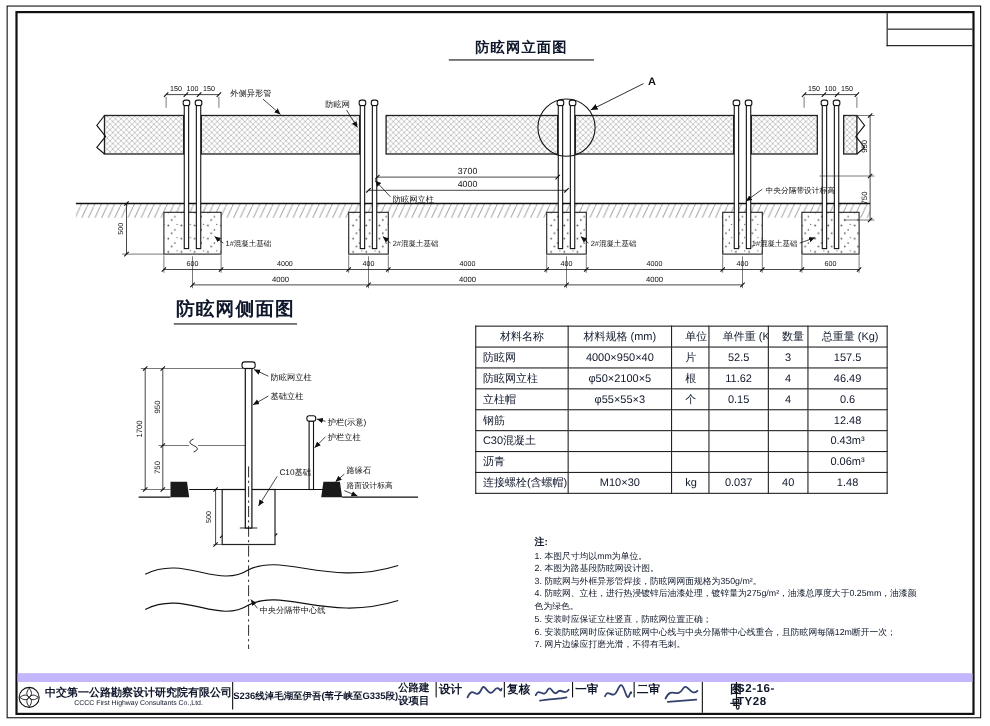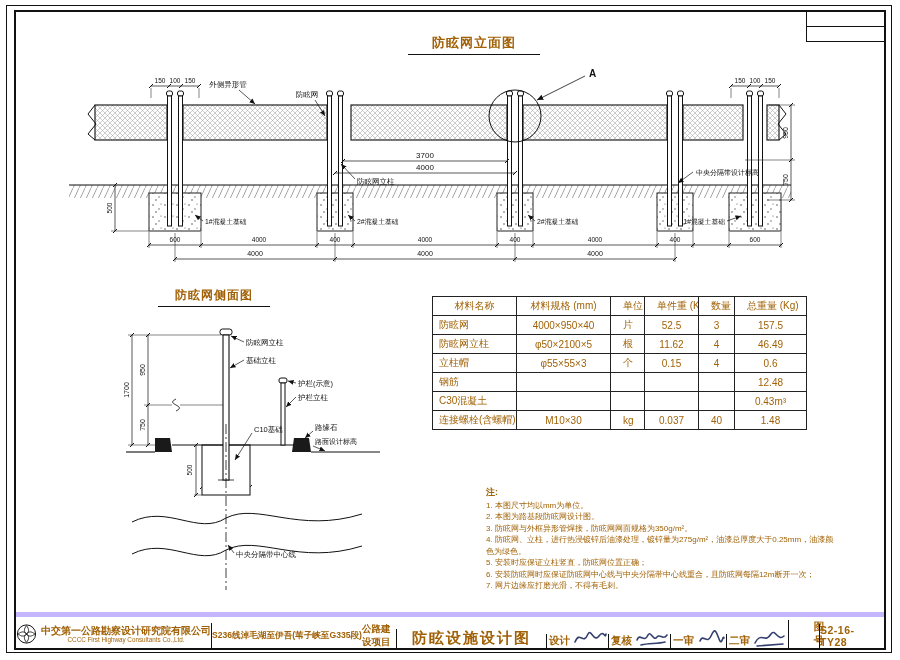--- a/index.html
+++ b/index.html
@@ -1,35 +1,35 @@
 <!DOCTYPE html>
 <html><head>
 <meta charset="utf-8">
 <style>
   html,body{margin:0;padding:0;background:#e8e8e8;}
   .sheet{position:relative;width:900px;height:660px;background:#ffffff;overflow:hidden;
-         font-family:"Liberation Sans","DejaVu Sans",sans-serif;color:#a16207;}
+         font-family:"Liberation Sans","DejaVu Sans",sans-serif;color:#0f172a;}
   .frame-outer{position:absolute;left:6px;top:5px;width:886px;height:648px;border:1px solid #111;box-sizing:border-box;}
   .frame-inner{position:absolute;left:14px;top:10px;width:872px;height:640px;border:2px solid #111;box-sizing:border-box;}
   .corner-table{position:absolute;left:806px;top:12px;width:78px;height:30px;border-left:1.5px solid #111;border-bottom:1.5px solid #111;box-sizing:border-box;}
   .corner-row{height:14px;border-bottom:1px solid #111;}
   .corner-row:last-child{border-bottom:none;}
   .view-title{position:absolute;text-align:center;font-weight:bold;font-size:13px;
               border-bottom:1.5px solid #111;padding-bottom:2px;letter-spacing:1px;}
   svg text{font-family:"Liberation Sans","DejaVu Sans",sans-serif;fill:#111;}
   .tbl-wrap{position:absolute;left:432px;top:296px;width:374px;}
   .tbl-title{text-align:center;font-weight:bold;font-size:13.5px;margin-bottom:4px;letter-spacing:0.5px;}
   table.mat{border-collapse:collapse;width:374px;table-layout:fixed;}
   table.mat th,table.mat td{border:1px solid #222;font-size:10px;height:18px;text-align:center;
       padding:0 12px;overflow:hidden;white-space:nowrap;font-weight:normal;}
   table.mat td.name{text-align:left;padding-left:6px;}
   .notes{position:absolute;left:486px;top:487px;width:354px;font-size:8px;line-height:11.5px;}
   .notes .hd{font-weight:bold;font-size:9px;margin-bottom:1px;}
-  .titlebar{position:absolute;left:16px;top:612px;width:868px;height:36px;border-top:5px solid #c4b5fd;
-            display:flex;align-items:flex-end;box-sizing:border-box;}
+  .titlebar{position:absolute;left:16px;top:612px;width:868px;height:36px;border-top:8px solid #c4b5fd;
+            display:flex;align-items:flex-start;box-sizing:border-box;}
   .tb-cell{display:flex;align-items:center;justify-content:center;box-sizing:border-box;border-left:1.5px solid #111;}
   .tb-cell.first{border-left:none;}
   .company{width:195px;gap:4px;}
   .company .txt{display:flex;flex-direction:column;align-items:center;line-height:1.15;}
   .company .cn{font-size:10px;font-weight:bold;white-space:nowrap;}
   .company .en{font-size:6.3px;white-space:nowrap;}
   .project{width:185px;flex-direction:row;line-height:1.3;}
   .project .l1{font-size:8.6px;font-weight:bold;white-space:nowrap;}
   .project .l2{font-size:9.5px;font-weight:bold;}
   .drawname{width:150px;font-size:15px;font-weight:bold;letter-spacing:2px;}
@@ -178,21 +178,21 @@
     <line x1="148" y1="163" x2="140" y2="157" stroke="#111" stroke-width="0.7" marker-end="url(#arr)"></line>
     <text x="150" y="166" font-size="6.8">1#混凝土基础</text>
     <line x1="300" y1="163" x2="293" y2="157" stroke="#111" stroke-width="0.7" marker-end="url(#arr)"></line>
     <text x="302" y="166" font-size="6.8">2#混凝土基础</text>
     <line x1="480" y1="163" x2="473" y2="157" stroke="#111" stroke-width="0.7" marker-end="url(#arr)"></line>
     <text x="482" y="166" font-size="6.8">2#混凝土基础</text>
     <line x1="672" y1="163" x2="686" y2="158" stroke="#111" stroke-width="0.7" marker-end="url(#arr)"></line>
     <text x="670" y="166" font-size="6.8" text-anchor="end">1#混凝土基础</text>
   </svg>
 
-  <div class="view-title" style="left:158px;top:287px;width:112px;font-size:12px;">防眩网侧面图</div>
+  <div class="view-title" style="left:158px;top:269px;width:112px;font-size:17px;">防眩网侧面图</div>
 
   <svg style="position:absolute;left:118px;top:312px;" width="270" height="300" viewBox="0 0 270 300">
     <defs>
       <marker id="arr2" markerWidth="9" markerHeight="9" refX="8" refY="4.5" orient="auto">
         <path d="M0,1 L8,4.5 L0,8 z" fill="#111"></path>
       </marker>
     </defs>
 
     <path stroke="#333" stroke-width="0.6" fill="none" d="
       M10,23 L103,23  M26,93 L54,93 M62,93 L105,93  M10,133 L37,133 M76,183 L84,183"></path>
@@ -304,20 +304,28 @@
       </tr>
       <tr>
         <td class="name">C30混凝土</td>
             <td></td>
             <td></td>
             <td></td>
             <td></td>
             <td>0.43m³</td>
       </tr>
       <tr>
+        <td class="name">沥青</td>
+            <td></td>
+            <td></td>
+            <td></td>
+            <td></td>
+            <td>0.06m³</td>
+      </tr>
+      <tr>
         <td class="name">连接螺栓(含螺帽)</td>
             <td>M10×30</td>
             <td>kg</td>
             <td>0.037</td>
             <td>40</td>
             <td>1.48</td>
       </tr>
     </tbody>
       </table>
   </div>
@@ -346,21 +354,20 @@
       </svg>
       <div class="txt">
         <span class="cn">中交第一公路勘察设计研究院有限公司</span>
         <span class="en">CCCC First Highway Consultants Co.,Ltd.</span>
       </div>
     </div>
     <div class="tb-cell project">
       <span class="l1">S236线淖毛湖至伊吾(苇子峡至G335段)</span>
       <span class="l2">公路建设项目</span>
     </div>
-    <div class="tb-cell drawname">防眩设施设计图</div>
     <div class="tb-cell signlab">设计</div>
     <div class="tb-cell sigbox">
       <svg width="34" height="20" viewBox="0 0 34 20">
           <path d="M2,14 C7,2 10,18 15,6 C18,0 21,15 26,8 S32,12 33,6" fill="none" stroke="#33406e" stroke-width="1.6" stroke-linecap="round"></path>
         </svg>
     </div>
     <div class="tb-cell signlab">复核</div>
     <div class="tb-cell sigbox">
       <svg width="34" height="20" viewBox="0 0 34 20">
           <path d="M2,12 C5,4 9,16 13,7 C16,2 18,14 22,9 C25,5 28,13 32,7 M6,17 C14,15 22,16 30,14" fill="none" stroke="#33406e" stroke-width="1.6" stroke-linecap="round"></path>

